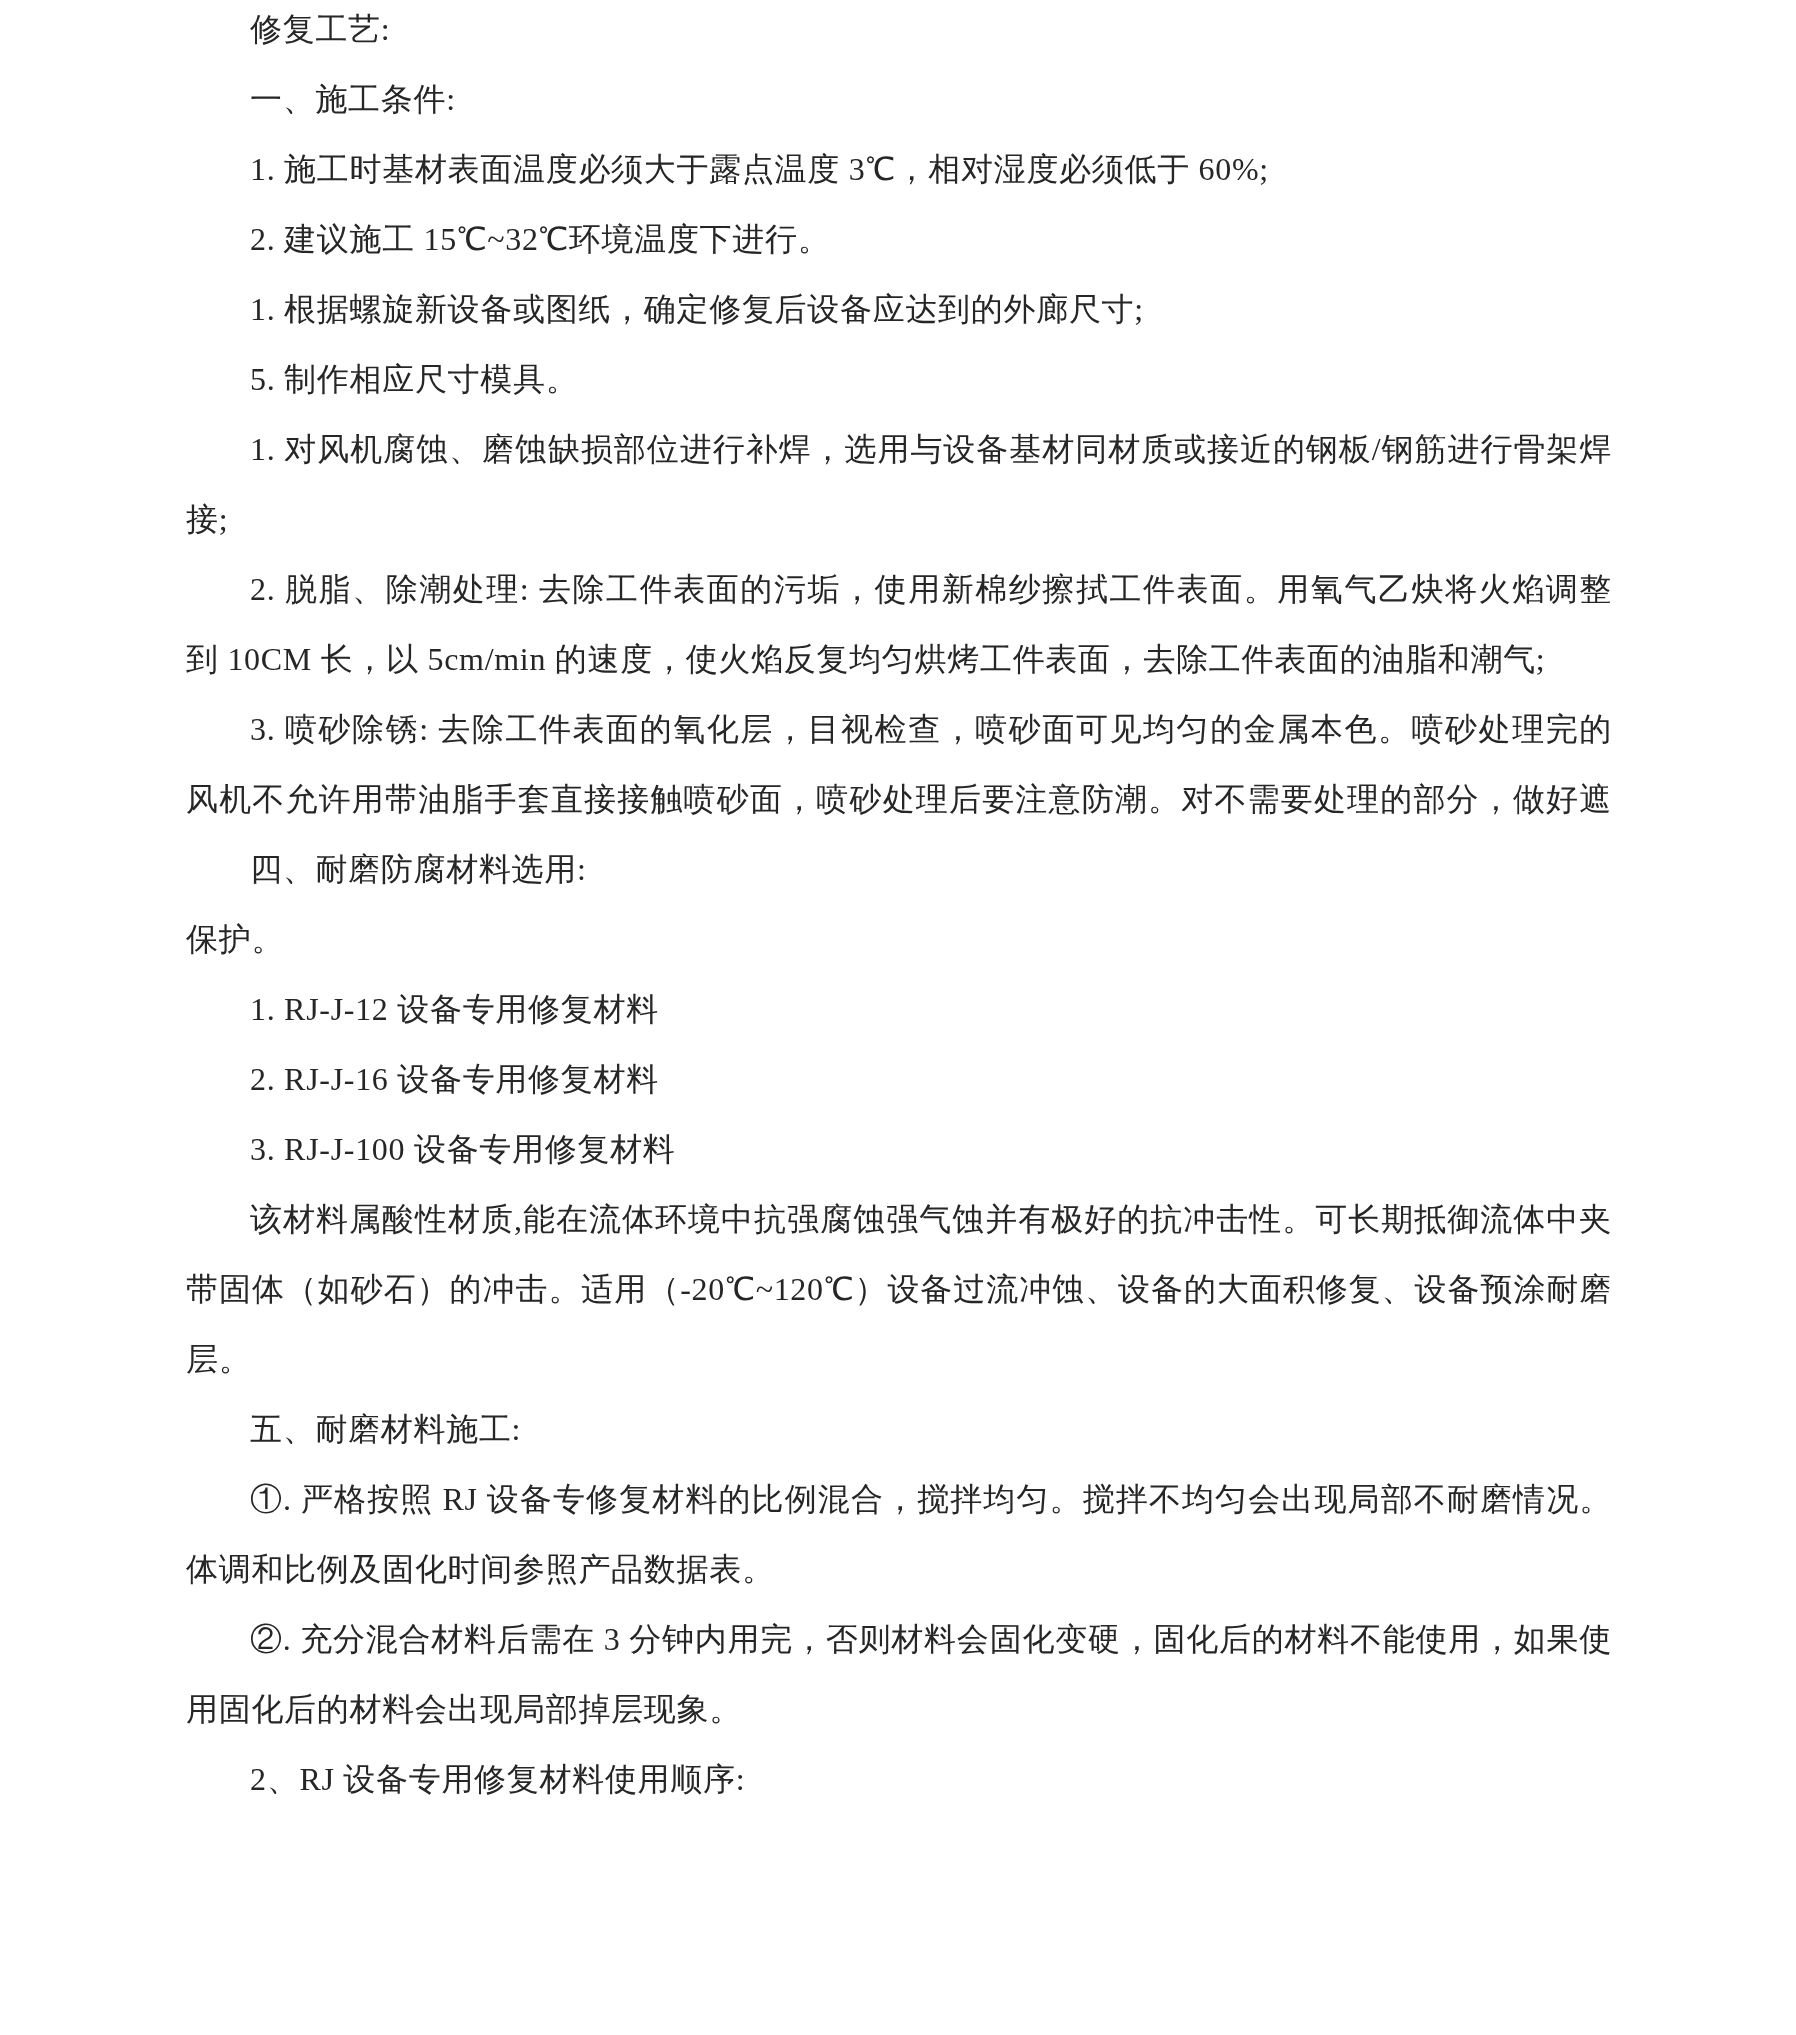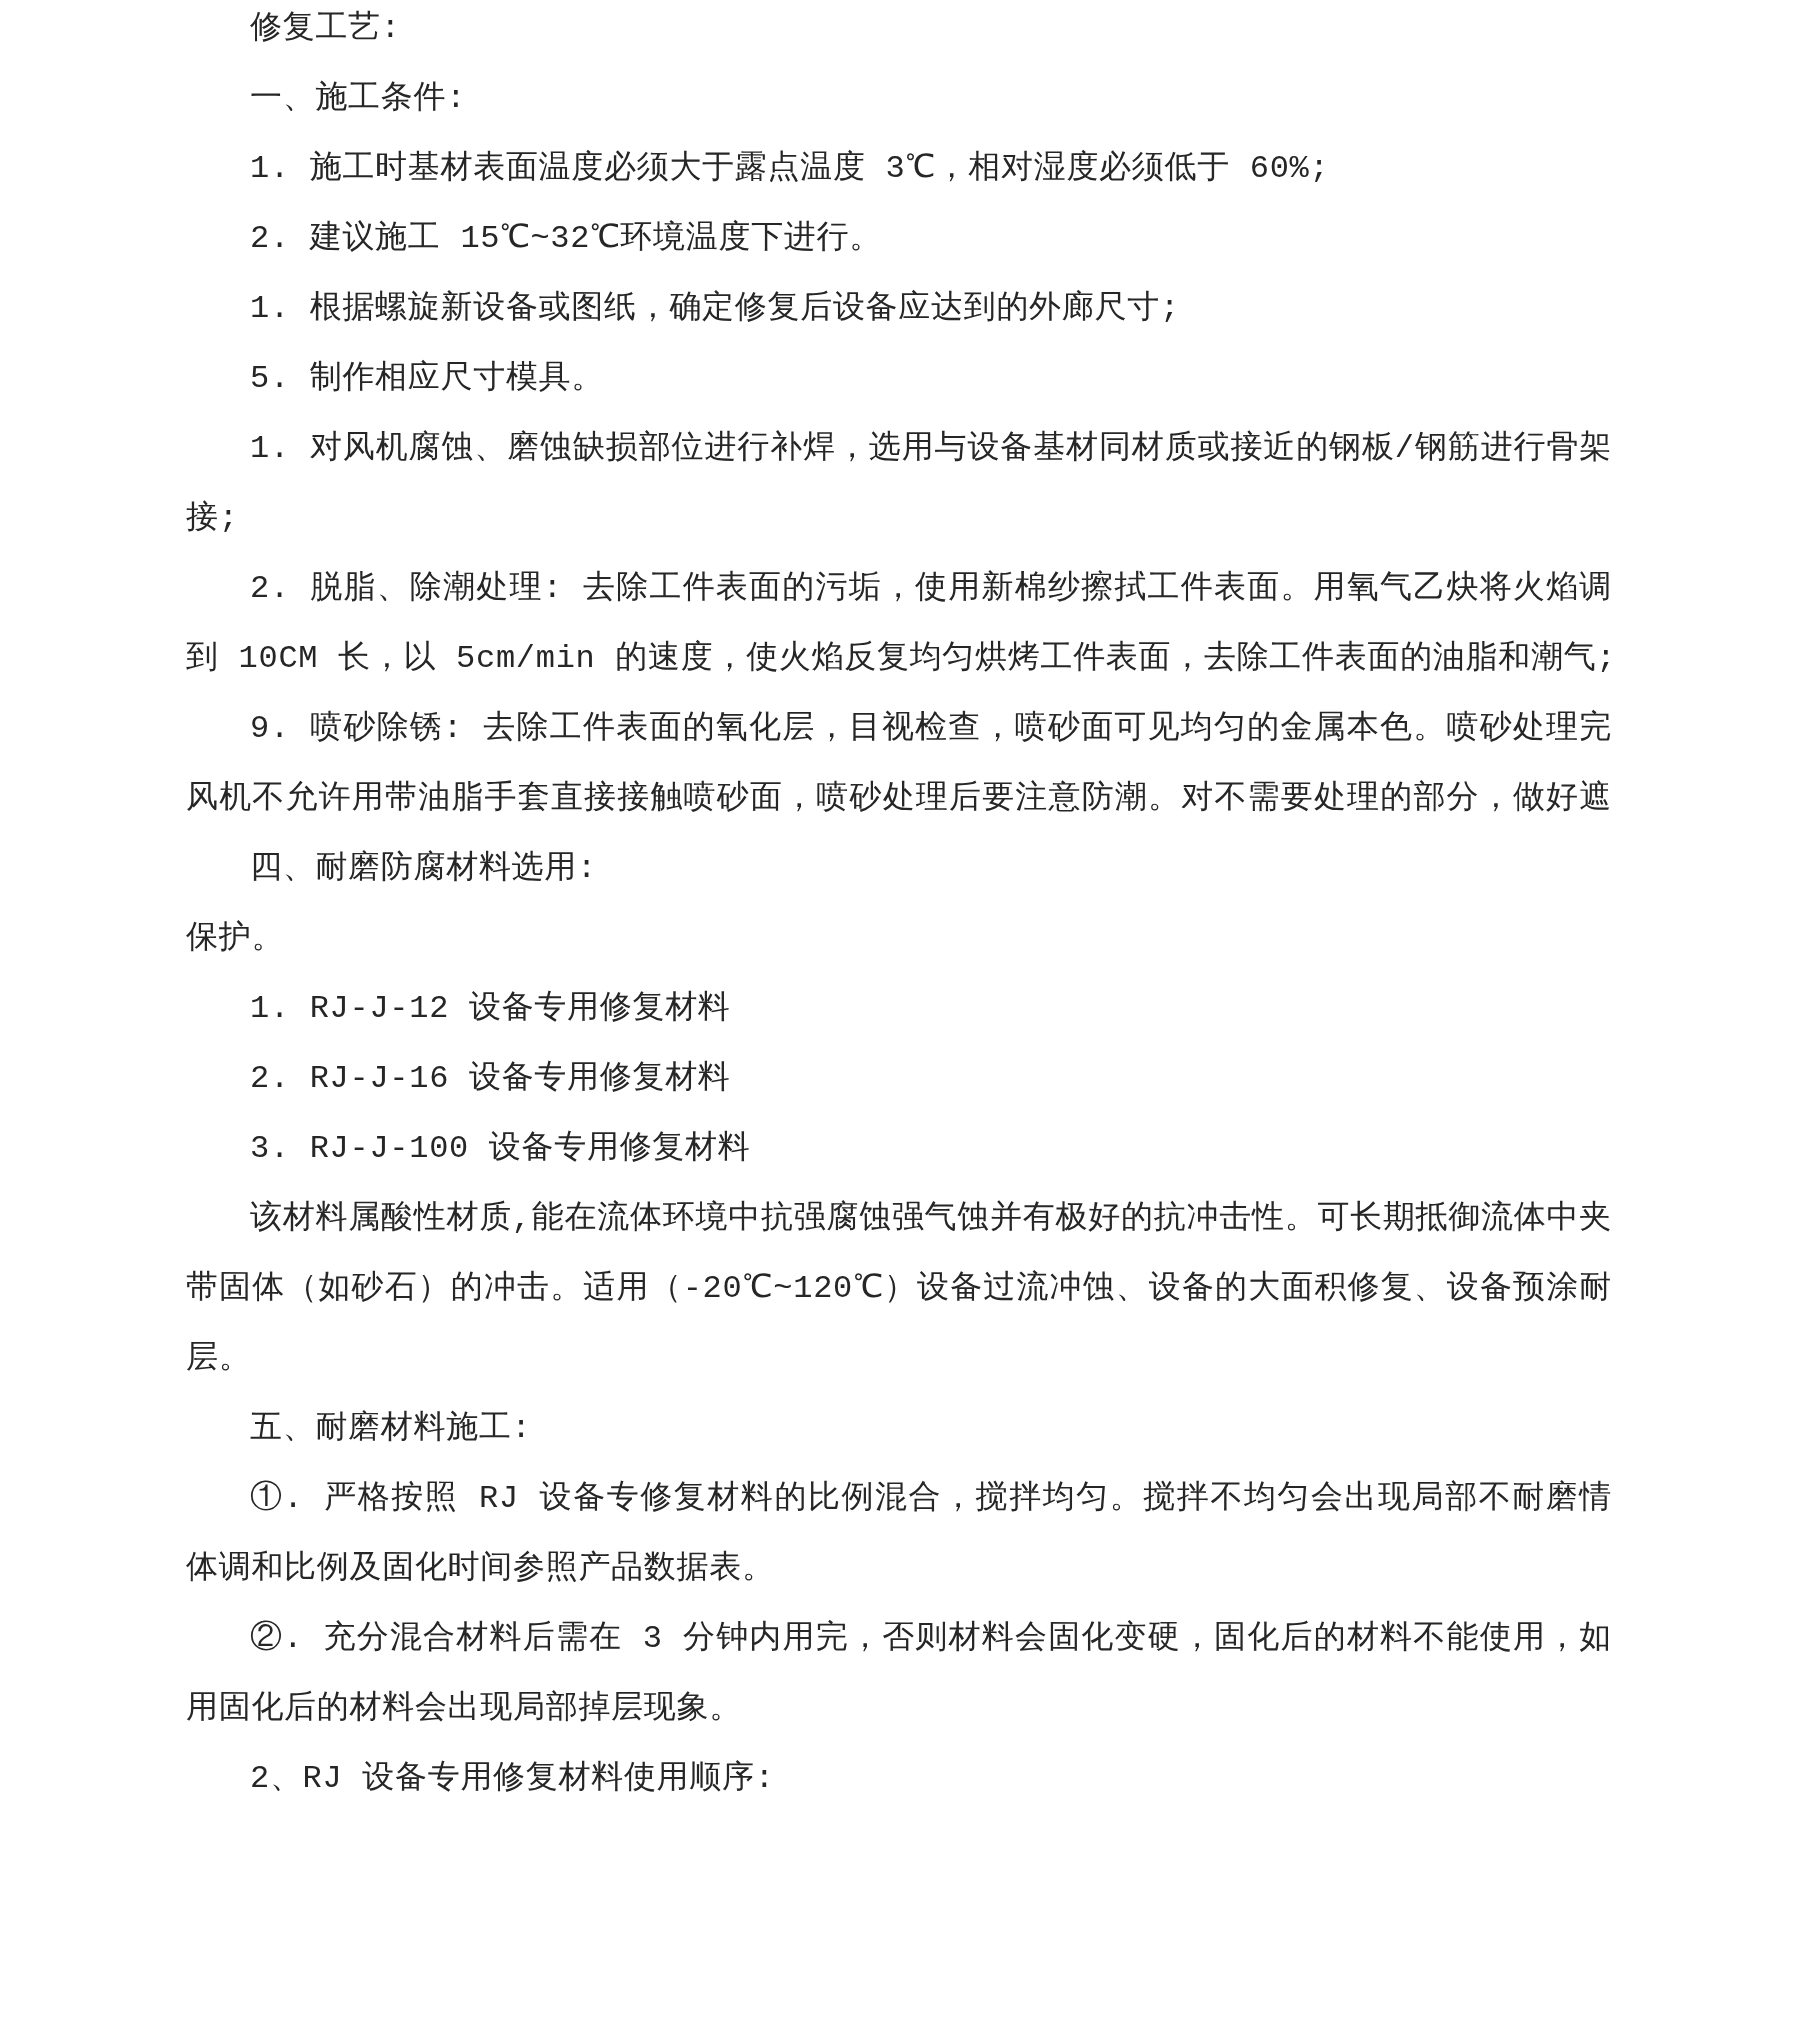--- a/index.html
+++ b/index.html
@@ -6,21 +6,21 @@
     margin: 0;
     padding: 0;
     background: #ffffff;
   }
   .page {
     position: relative;
     width: 1741px;
     height: 2035px;
     background: #ffffff;
     overflow: hidden;
-    font-family: Liberation Mono, monospace;
+    font-family: Liberation Serif, serif;
     color: #262626;
   }
   .content {
     position: absolute;
     left: 186px;
     top: -5.8px;
     width: 1426px;
   }
   .ln {
     font-size: 32px;
@@ -49,21 +49,21 @@
     <div class="ln indent">修复工艺:</div>
     <div class="ln indent">一、施工条件:</div>
     <div class="ln indent">1. 施工时基材表面温度必须大于露点温度 3℃，相对湿度必须低于 60%;</div>
     <div class="ln indent">2. 建议施工 15℃~32℃环境温度下进行。</div>
     <div class="ln indent">1. 根据螺旋新设备或图纸，确定修复后设备应达到的外廊尺寸;</div>
     <div class="ln indent">5. 制作相应尺寸模具。</div>
     <div class="ln indent fill">1.  对风机腐蚀、磨蚀缺损部位进行补焊，选用与设备基材同材质或接近的钢板/钢筋进行骨架焊</div>
     <div class="ln">接;</div>
     <div class="ln indent fill">2.  脱脂、除潮处理: 去除工件表面的污垢，使用新棉纱擦拭工件表面。用氧气乙炔将火焰调整</div>
     <div class="ln">到 10CM 长，以 5cm/min 的速度，使火焰反复均匀烘烤工件表面，去除工件表面的油脂和潮气;</div>
-    <div class="ln indent fill">9.  喷砂除锈: 去除工件表面的氧化层，目视检查，喷砂面可见均匀的金属本色。喷砂处理完的</div>
+    <div class="ln indent fill">3.  喷砂除锈: 去除工件表面的氧化层，目视检查，喷砂面可见均匀的金属本色。喷砂处理完的</div>
     <div class="ln fill">风机不允许用带油脂手套直接接触喷砂面，喷砂处理后要注意防潮。对不需要处理的部分，做好遮盖</div>
     <div class="ln indent">四、耐磨防腐材料选用:</div>
     <div class="ln">保护。</div>
     <div class="ln indent">1. RJ-J-12 设备专用修复材料</div>
     <div class="ln indent">2. RJ-J-16 设备专用修复材料</div>
     <div class="ln indent">3. RJ-J-100 设备专用修复材料</div>
     <div class="ln indent fill">该材料属酸性材质,能在流体环境中抗强腐蚀强气蚀并有极好的抗冲击性。可长期抵御流体中夹</div>
     <div class="ln fill">带固体（如砂石）的冲击。适用（-20℃~120℃）设备过流冲蚀、设备的大面积修复、设备预涂耐磨</div>
     <div class="ln">层。</div>
     <div class="ln indent">五、耐磨材料施工:</div>

